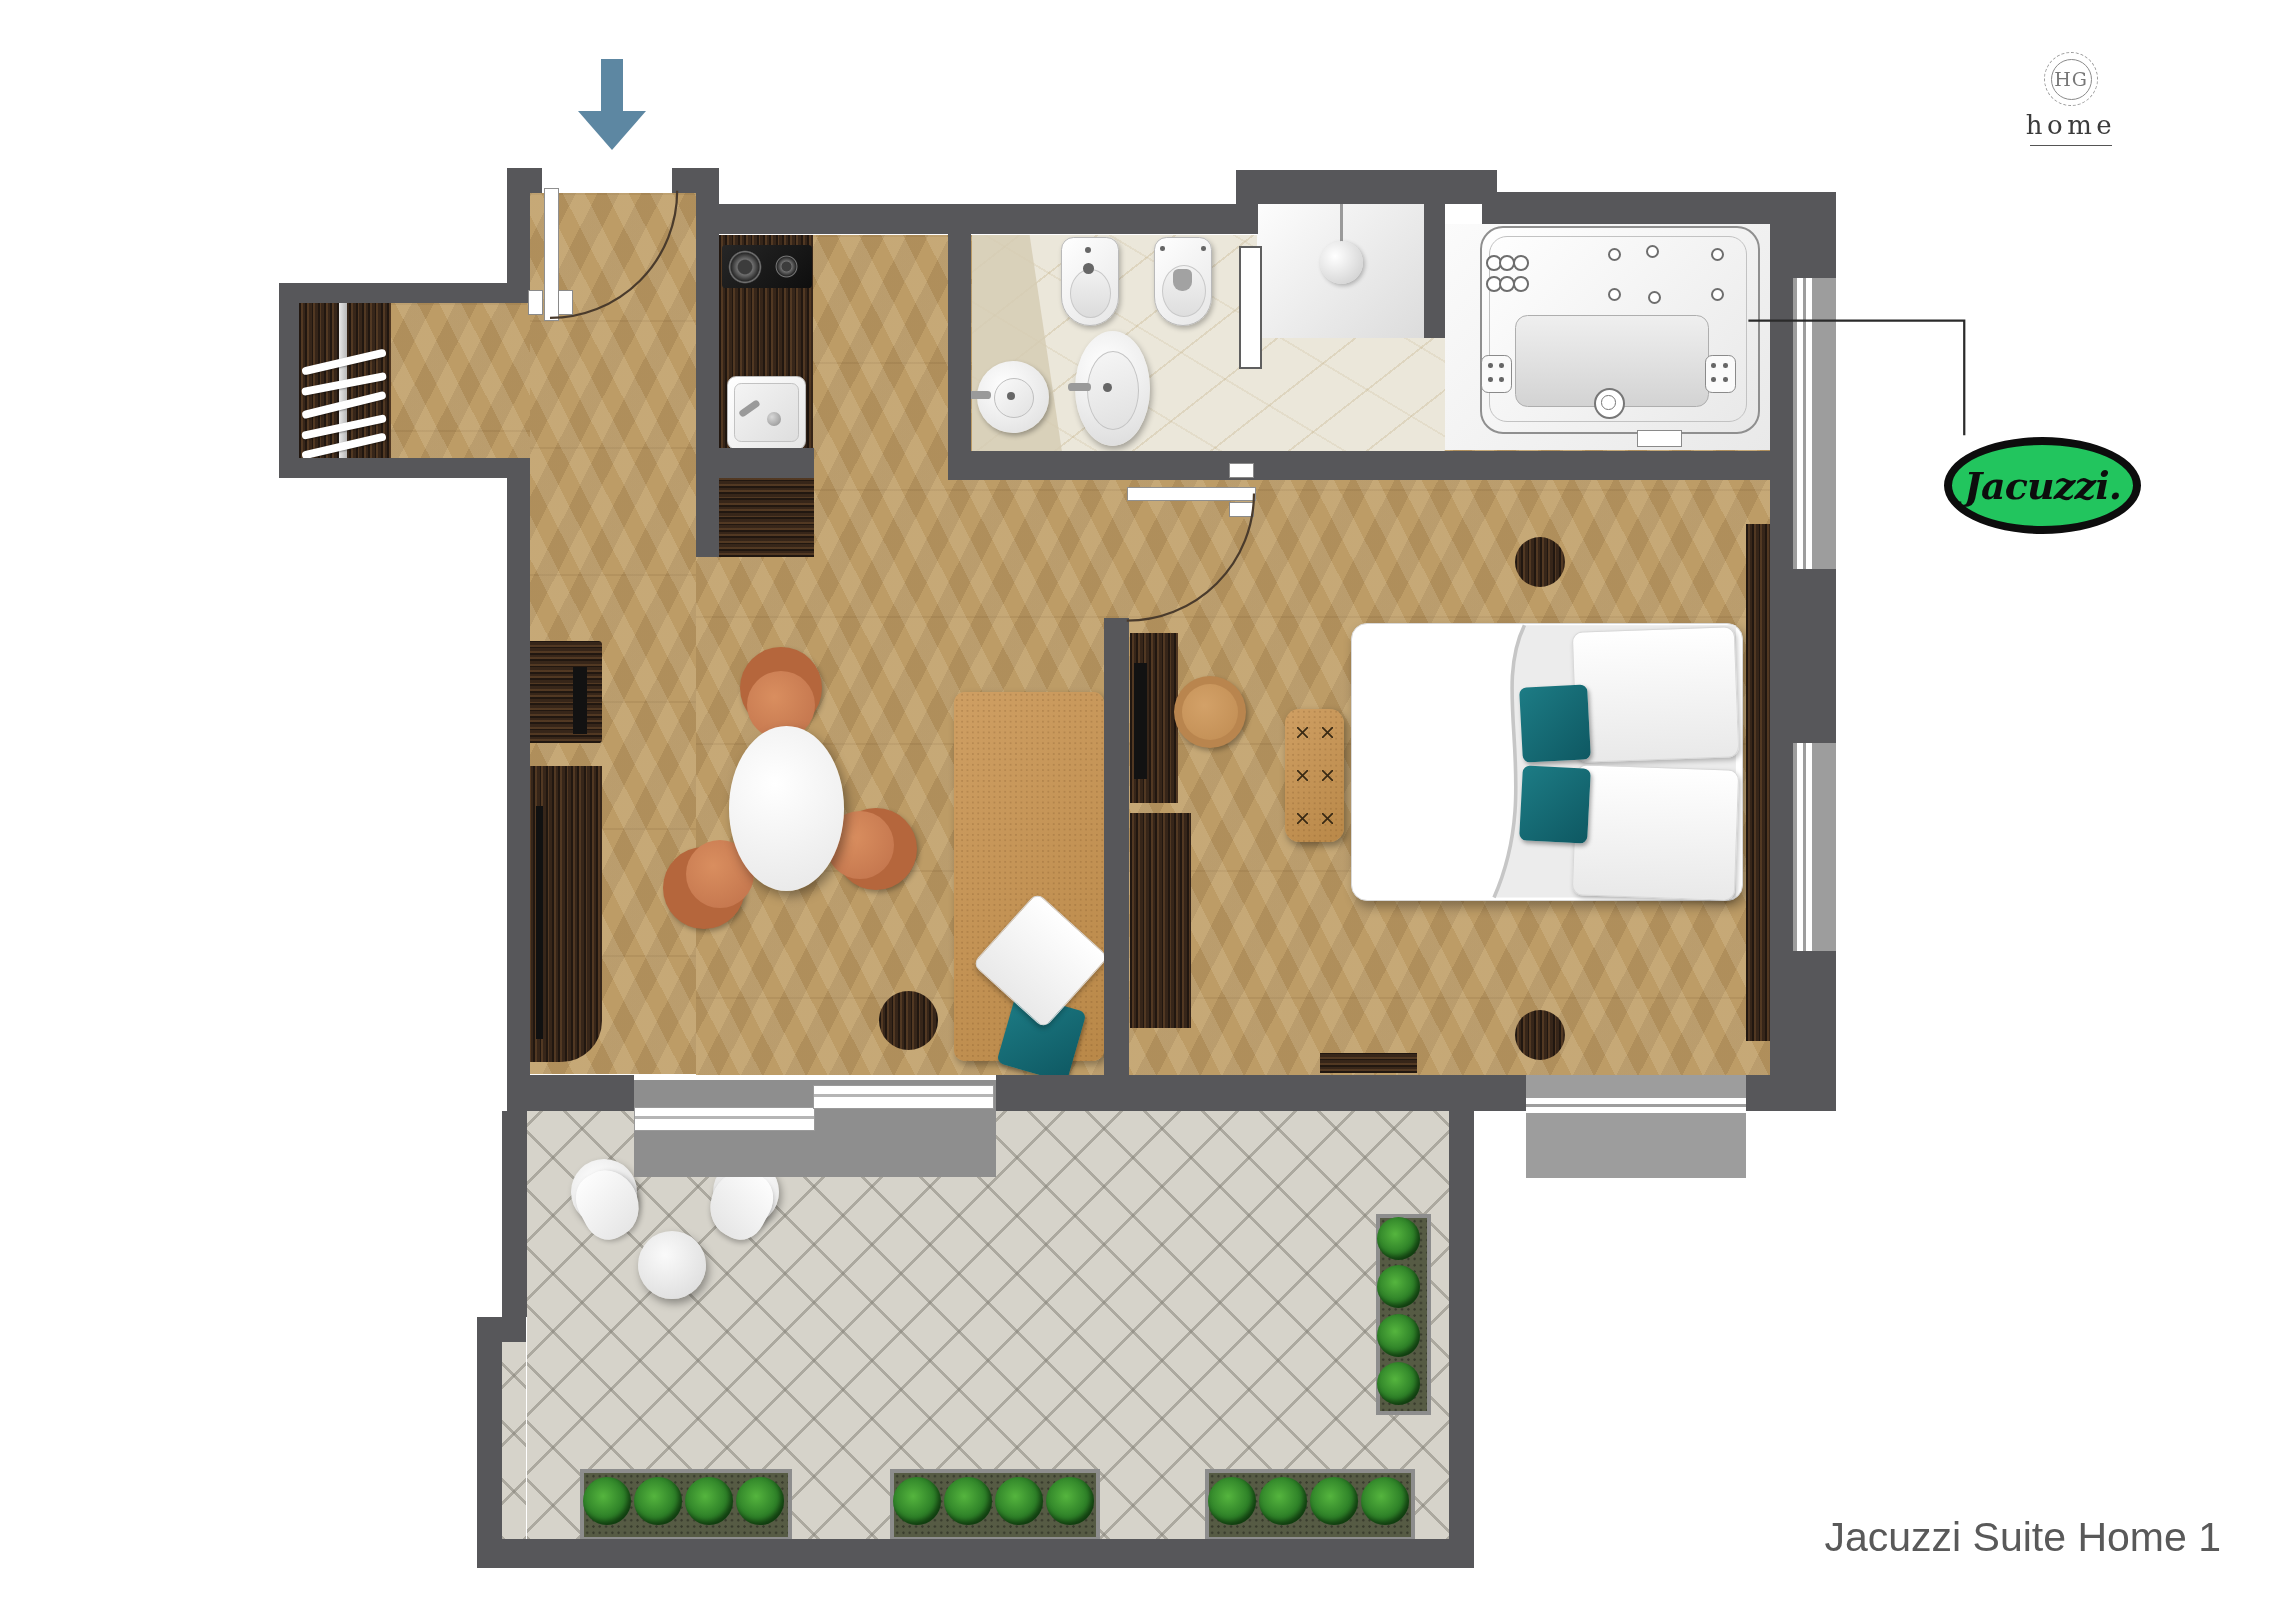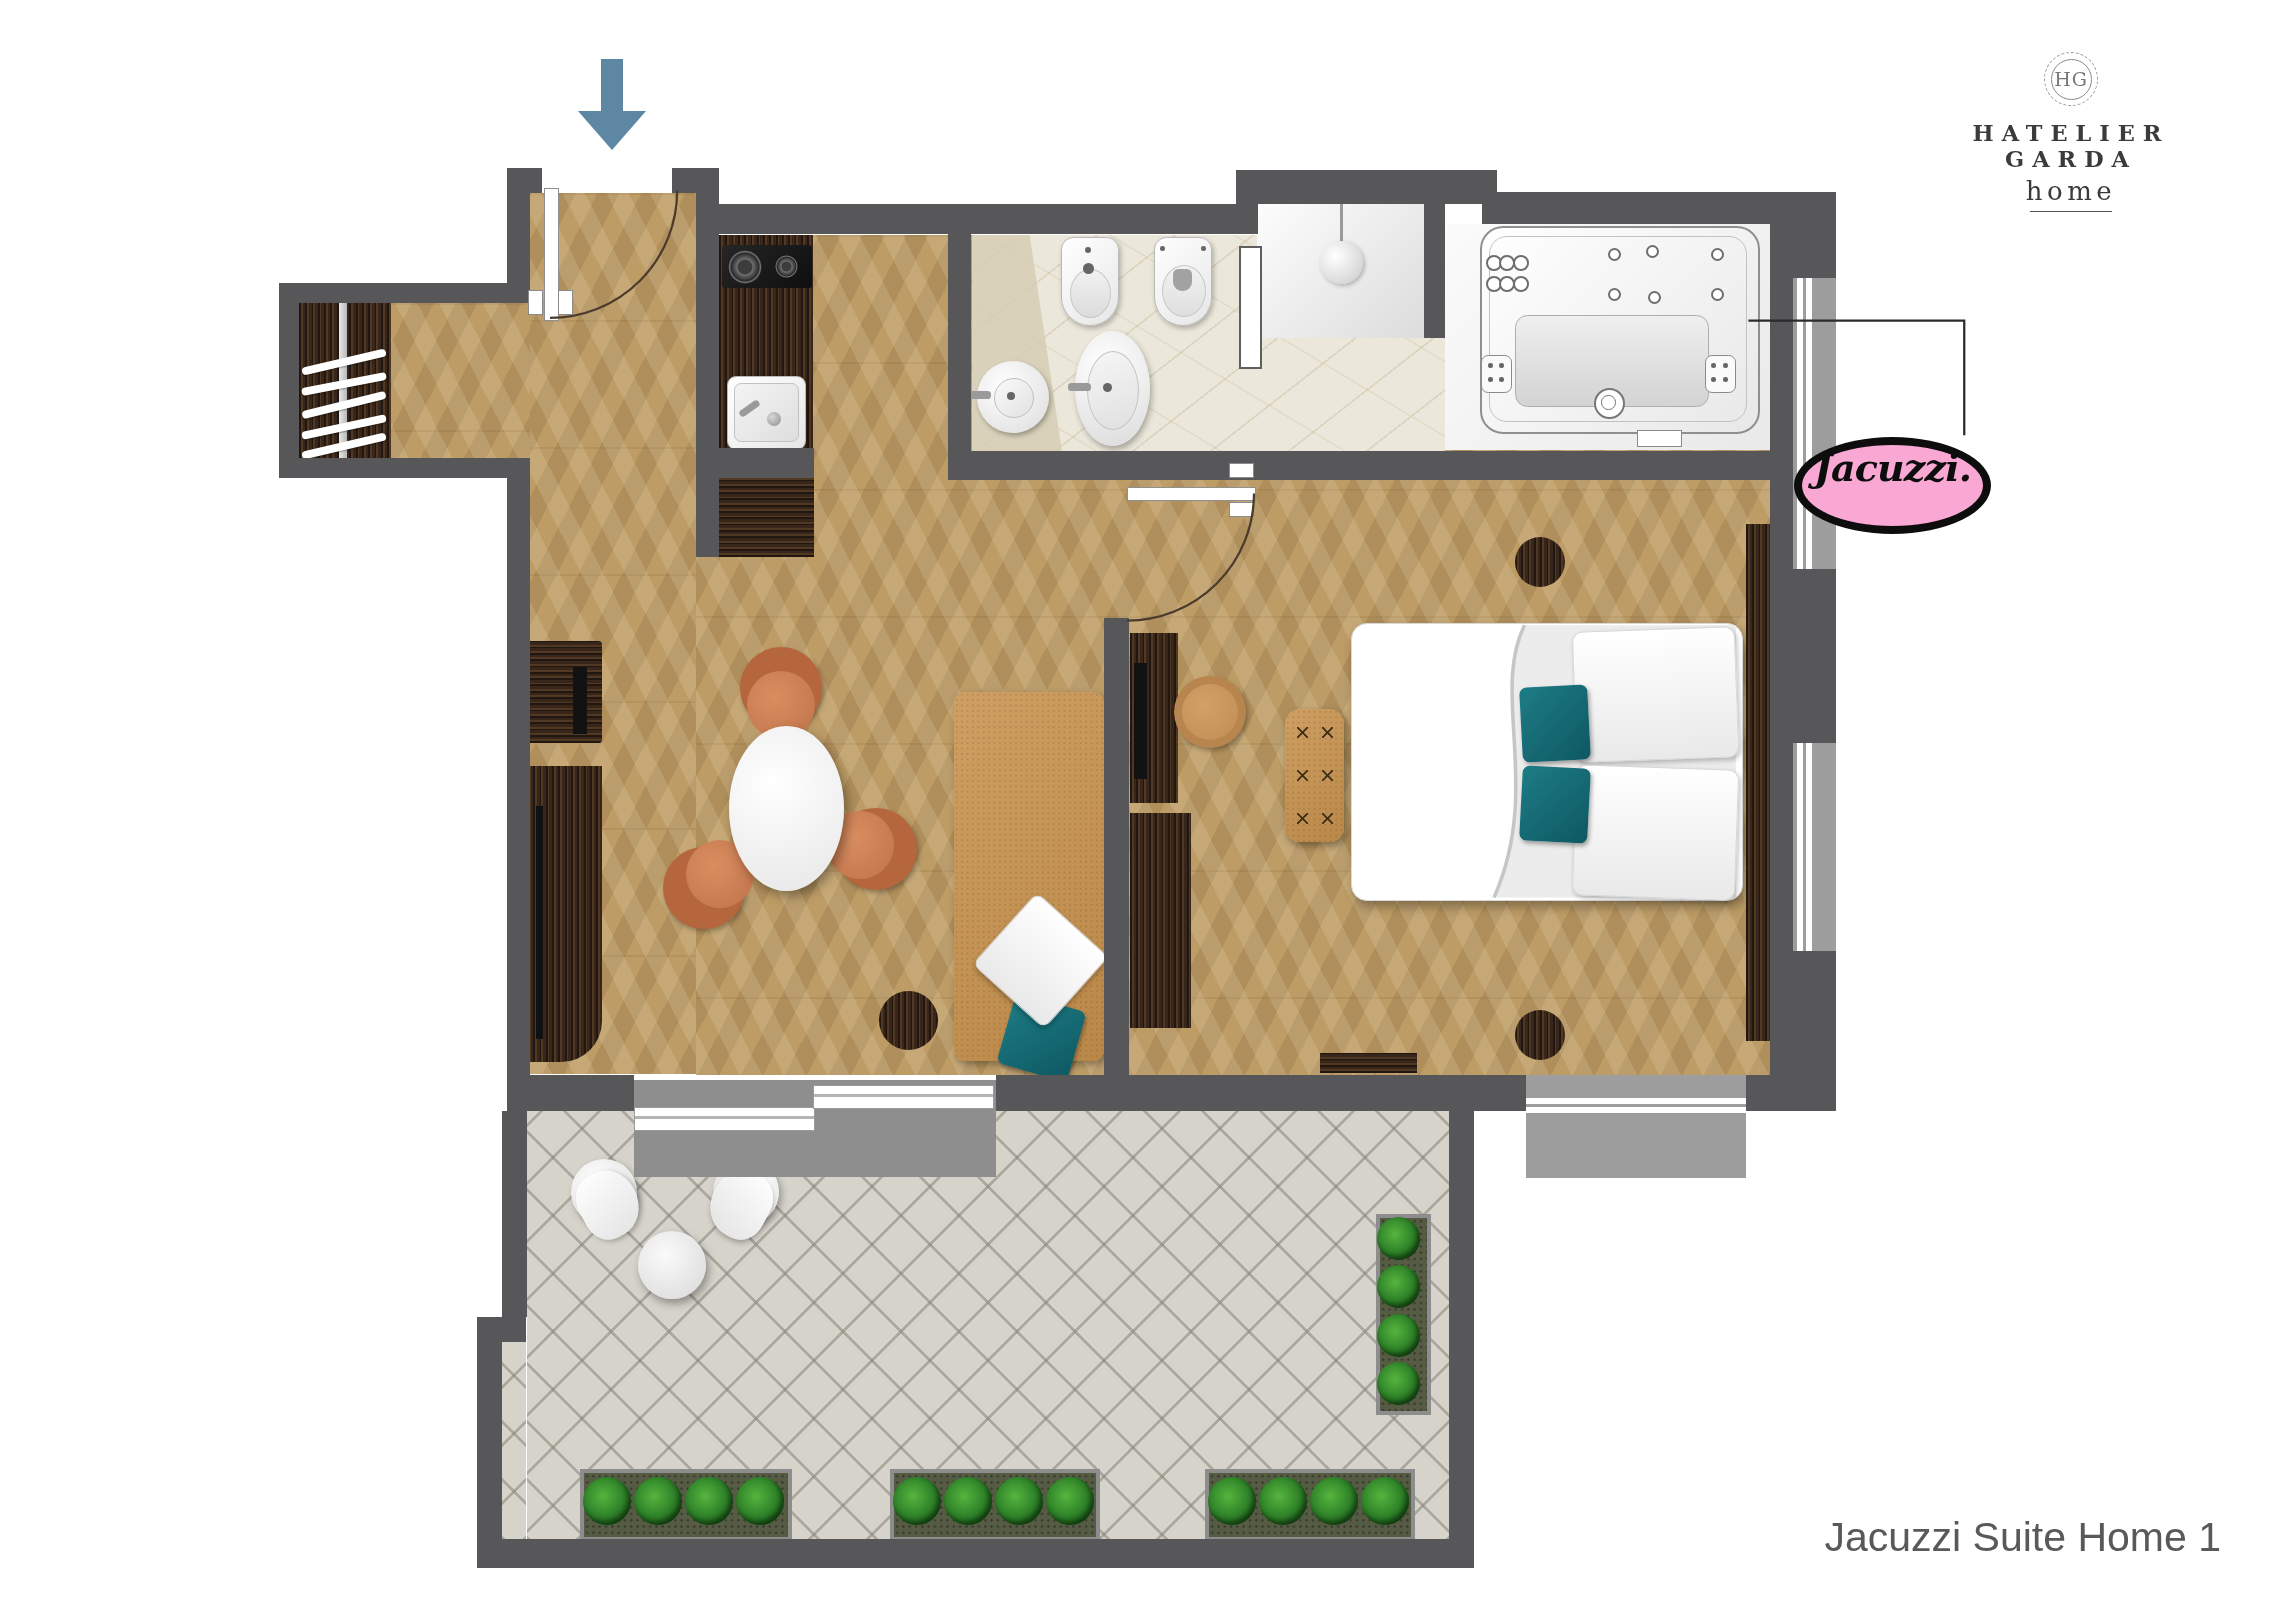--- a/index.html
+++ b/index.html
@@ -264,25 +264,24 @@
     <div class="abs" style="left:23px;top:0;width:21.5px;height:54px;background:#5d87a2;"></div>
     <div class="abs" style="left:0;top:52px;width:0;height:0;border-left:34px solid transparent;border-right:34px solid transparent;border-top:39px solid #5d87a2;"></div>
   </div>
 
   <div class="abs" style="left:1917px;top:52px;width:308px;height:170px;z-index:90;text-align:center;color:#3b3b3b;">
     <div style="width:52px;height:52px;margin:0 auto;border:1.8px dashed #979797;border-radius:50%;display:flex;align-items:center;justify-content:center;">
       <div style="width:39px;height:39px;border:1.3px solid #8a8a8a;border-radius:50%;display:flex;align-items:center;justify-content:center;">
         <span class="brand-serif" style="font-size:19px;color:#777;letter-spacing:0.9px;">HG</span>
       </div>
     </div>
-    <div class="brand-serif" style="margin-top:14.3px;font-size:22.4px;letter-spacing:8px;font-weight:600;">HATELIER GARDA</div>
     <div class="brand-serif" style="margin-top:3.6px;font-size:26px;letter-spacing:4.5px;">home</div>
     <div style="width:82px;height:0;margin:5.4px auto 0;border-top:1.8px solid #555;"></div>
   </div>
 
-  <div class="abs" style="left:1794px;top:437px;width:181px;height:81px;border:8px solid #0d0d0d;border-radius:50%;background:#f9a8d4;z-index:90;display:flex;justify-content:center;">
+  <div class="abs" style="left:1944px;top:437px;width:181px;height:81px;border:8px solid #0d0d0d;border-radius:50%;background:#22c55e;z-index:90;display:flex;align-items:center;justify-content:center;">
     <span class="brand-serif" style="font-size:38px;font-weight:bold;font-style:italic;color:#0d0d0d;letter-spacing:-0.9px;">Jacuzzi.</span>
   </div>
 
   <div class="abs" style="right:72px;top:1514px;font-size:41px;color:#595959;z-index:90;">Jacuzzi Suite Home 1</div>
 
 </div>
 
 
 </body></html>

